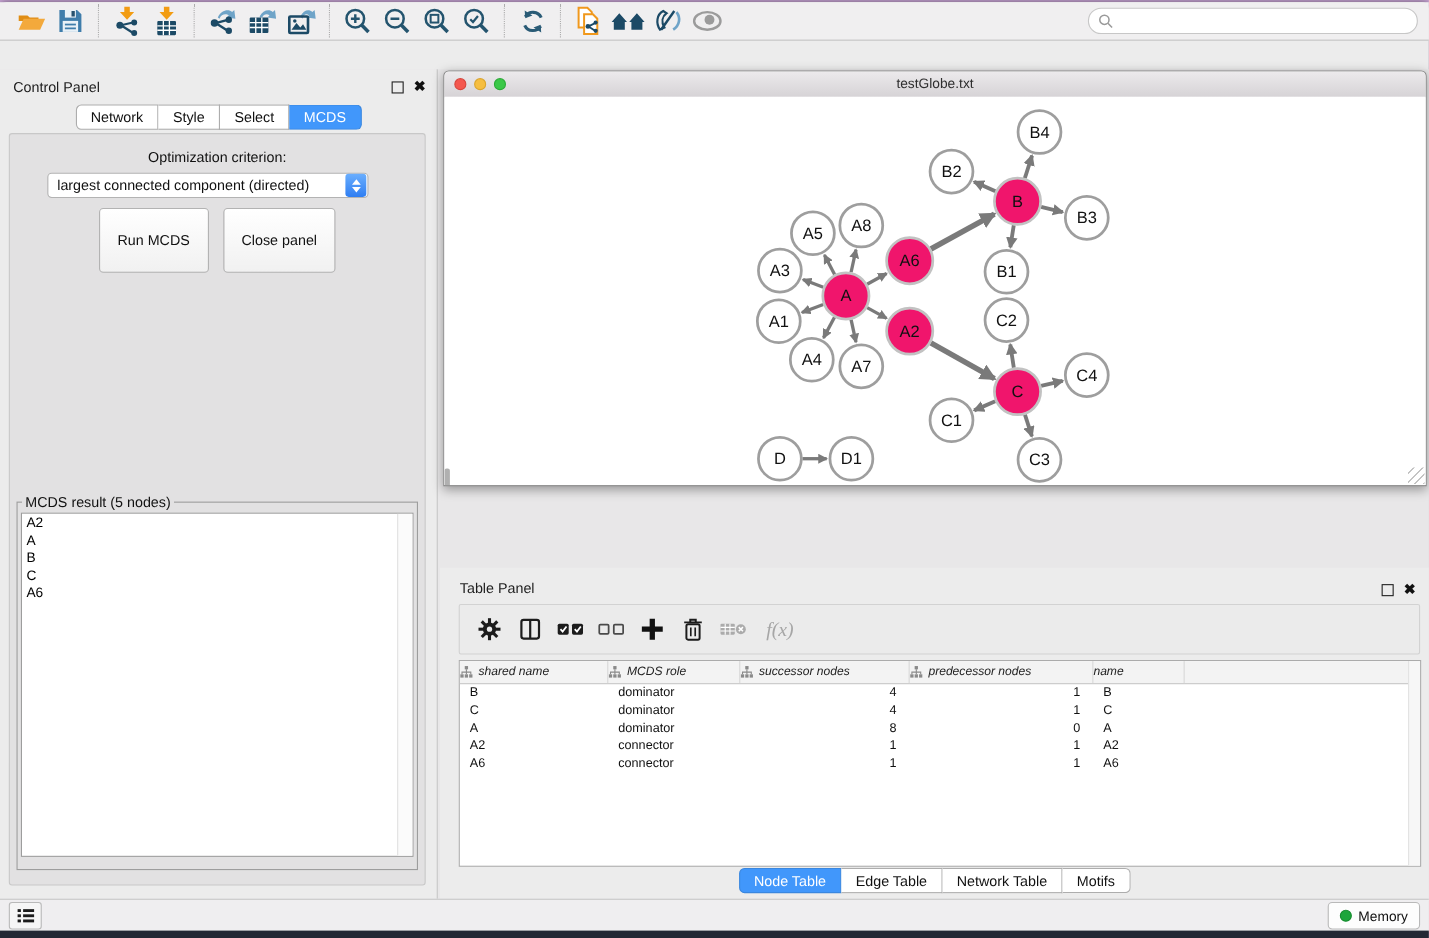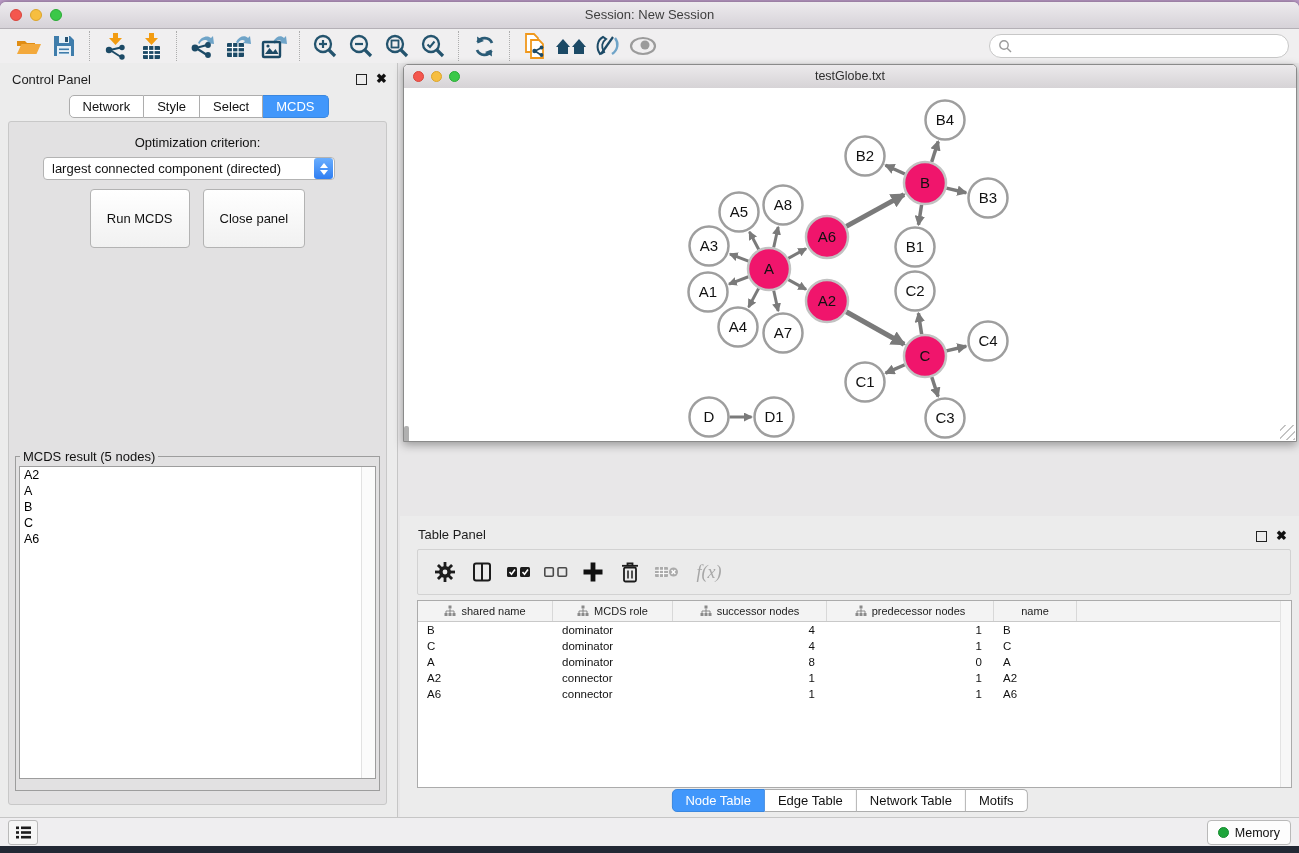--- a/index.html
+++ b/index.html
@@ -64,46 +64,38 @@
   .resize-grip{position:absolute;right:1px;bottom:1px;width:15px;height:15px;background:repeating-linear-gradient(315deg,#c4c4c4 0 1.5px,transparent 1.5px 5.5px);}
 
   
   .table-panel{position:absolute;left:400px;top:453px;right:0;bottom:0;background:#ececec;}
   .tp-head{position:absolute;top:8px;left:18px;right:12px;height:18px;font-size:13px;color:#1d1d1d;display:flex;align-items:flex-end;}
   .tp-toolbar{position:absolute;top:33px;left:17px;right:8px;height:46px;background:#ebebeb;border:1px solid #d2d2d2;border-radius:2px;display:flex;align-items:center;padding-left:8px;box-sizing:border-box;}
   .tp-tb-btn{width:37px;height:32px;display:flex;align-items:center;justify-content:center;}
   .fx-label{font-family:"Liberation Serif",serif;font-style:italic;font-size:18px;color:#a6a6a6;}
   .data-table{position:absolute;top:84px;left:17px;right:7px;height:188px;background:#fff;border:1px solid #ababab;box-sizing:border-box;overflow:hidden;}
   .dt-header{display:flex;height:20px;background:#f3f3f3;border-bottom:1px solid #c9c9c9;}
-  .dt-th{display:flex;align-items:center;justify-content:center;gap:5px;font-size:11px;color:#222;border-right:1px solid #d8d8d8;box-sizing:border-box;}
+  .dt-th{display:flex;align-items:center;gap:5px;font-size:11px;color:#222;border-right:1px solid #d8d8d8;box-sizing:border-box;font-style:italic;}
   .dt-row{display:flex;height:16px;}
   .dt-td{font-size:11.5px;color:#111;line-height:16px;box-sizing:border-box;white-space:nowrap;overflow:hidden;}
   .dt-scroll{position:absolute;top:0;right:0;bottom:0;width:10px;background:#f7f7f7;border-left:1px solid #e3e3e3;}
   .tp-tabs{position:absolute;top:273px;left:50%;transform:translateX(-50%);}
 
   
   .statusbar{position:absolute;left:0;right:0;bottom:0;height:30px;background:#efeef0;border-top:1px solid #c6c6c6;display:flex;align-items:center;padding:0 8px;box-sizing:border-box;}
   .sb-left-btn{width:28px;height:23px;background:#f6f6f6;border:1px solid #b9b9b9;border-radius:3px;display:flex;align-items:center;justify-content:center;}
   .memory-btn{margin-left:auto;height:23px;background:#fdfdfd;border:1px solid #b9b9b9;border-radius:4px;display:flex;align-items:center;gap:6px;padding:0 10px;font-size:12.5px;color:#111;}
   .memory-dot{width:11px;height:11px;border-radius:50%;background:#1da53b;border:1px solid #158b2e;box-sizing:border-box;}
 </style>
 </head>
 <body>
 
 <div class="screen">
   <div class="app">
 
-    <div class="titlebar">
-      <div class="traffic">
-        <div class="light red"></div>
-        <div class="light yellow"></div>
-        <div class="light green"></div>
-      </div>
-      <div class="title-text">Session: New Session</div>
-    </div>
 
     <div class="toolbar">
       <div class="tb-btn">
         <svg width="27" height="24" viewBox="0 0 27 24">
           <path d="M2 7 h8 l2 2 h8 v3 H2 z" fill="#e08d14"></path>
             <path d="M2 20 L6.5 10 h19.5 l-4.5 10 z" fill="#f3a93c"></path>
         </svg>
       </div>
       <div class="tb-btn">
         <svg width="24" height="24" viewBox="0 0 24 24">

